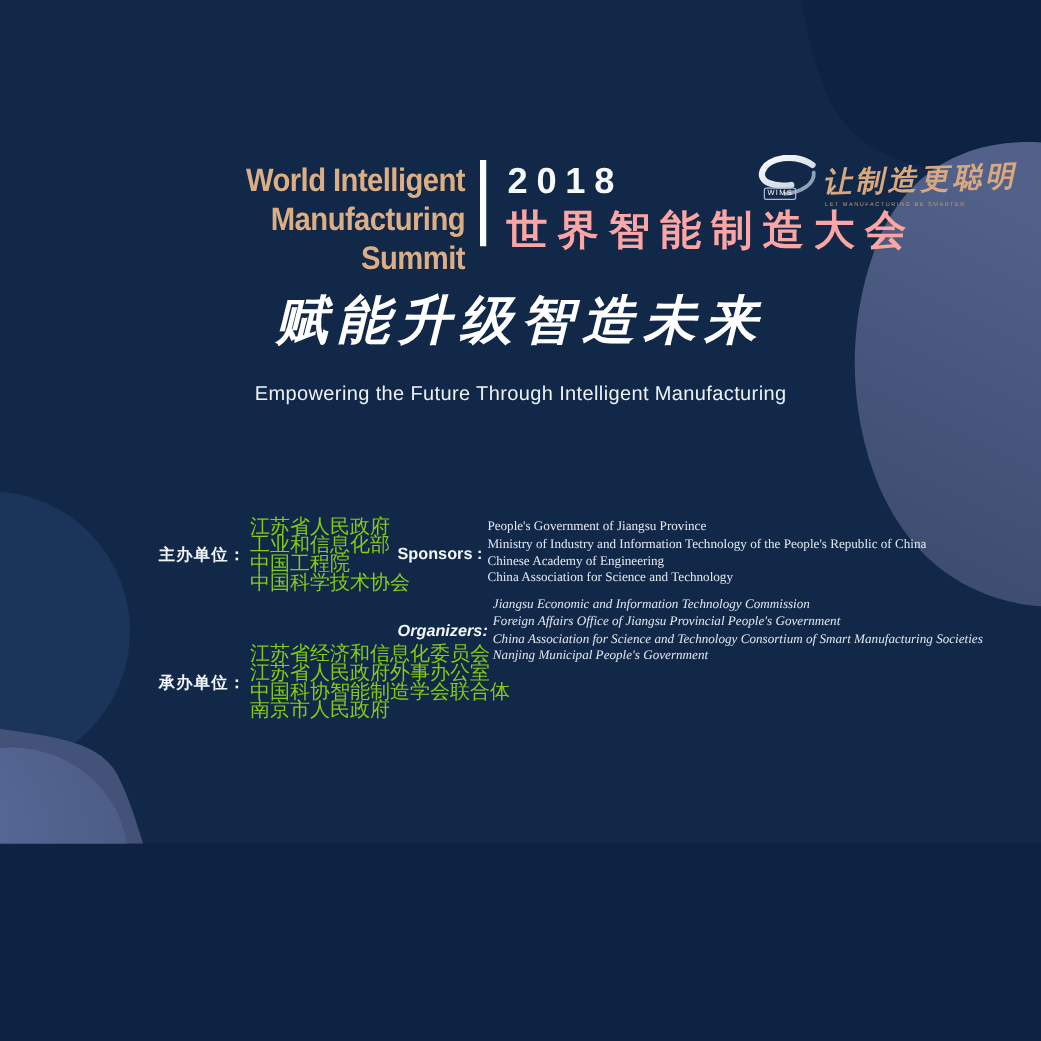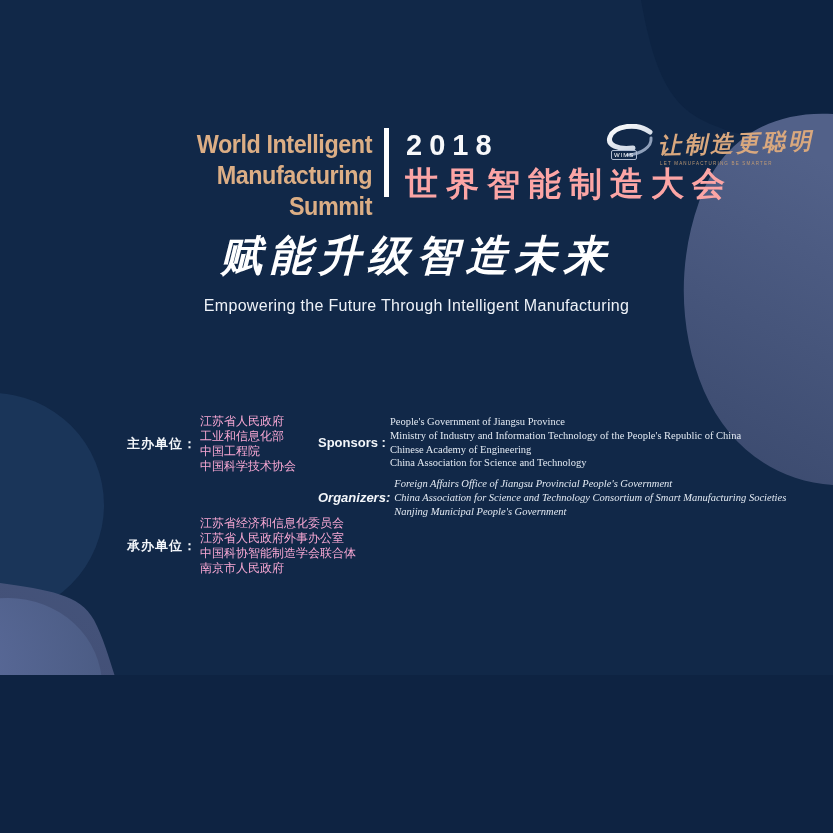--- a/index.html
+++ b/index.html
@@ -43,31 +43,31 @@
     margin-top:2px; margin-left:2px; color:#bf9a75; font-size:4.5px; letter-spacing:1.2px; white-space:nowrap;
   }
 
   
   .slogan{position:absolute; left:0; right:0; top:228px; text-align:center;}
   .slogan-cn{
     display:flex; justify-content:center; 
     color:#ffffff; font-size:42px; letter-spacing:7px;
     font-family:"Liberation Serif", serif; font-style:italic; font-weight:bold;
   }
-  .slogan-en{margin-top:13px; color:#eef2f8; font-size:16px; letter-spacing:0.3px;}
+  .slogan-en{margin-top:23px; color:#eef2f8; font-size:16px; letter-spacing:0.3px;}
 
   
   .org-block{position:absolute; display:flex; align-items:center;}
   .org-label-cn{
     flex:0 0 66px; color:#f3f6fa; font-weight:bold; font-size:13px; letter-spacing:1px; white-space:nowrap;
   }
   .org-label-en{
     flex:0 0 66px; color:#f3f6fa; font-weight:bold; font-size:13px; white-space:nowrap;
   }
-  .org-list-cn{margin-left:3px; color:#f9a8d4; font-size:12px; line-height:15px; white-space:nowrap;}
+  .org-list-cn{margin-left:3px; color:#84cc16; font-size:16px; line-height:15px; white-space:nowrap;}
   .org-list-en{
     margin-left:4px; color:#e2e9f2; font-size:10.5px; line-height:13.8px; white-space:nowrap;
     font-family:"Liberation Serif", serif;
   }
   #hosts-cn{left:127px; top:414px;}
   #sponsors-en{left:318px; top:415px;}
   #organizers-cn{left:127px; top:476px;margin-top:40px;}
   #organizers-en{left:318px; top:477px;font-style:italic;}
 
   
@@ -165,20 +165,21 @@
         <div>江苏省经济和信息化委员会</div>
         <div>江苏省人民政府外事办公室</div>
         <div>中国科协智能制造学会联合体</div>
         <div>南京市人民政府</div>
       </div>
   </div>
 
   <div class="org-block" id="organizers-en">
     <div class="org-label-en">Organizers:</div>
     <div class="org-list-en">
+        <div>Jiangsu Economic and Information Technology Commission</div>
         <div>Foreign Affairs Office of Jiangsu Provincial People's Government</div>
         <div>China Association for Science and Technology Consortium of Smart Manufacturing Societies</div>
         <div>Nanjing Municipal People's Government</div>
       </div>
   </div>
 
   <div class="footer">
     <span>中国·南京</span>
   </div>
 

